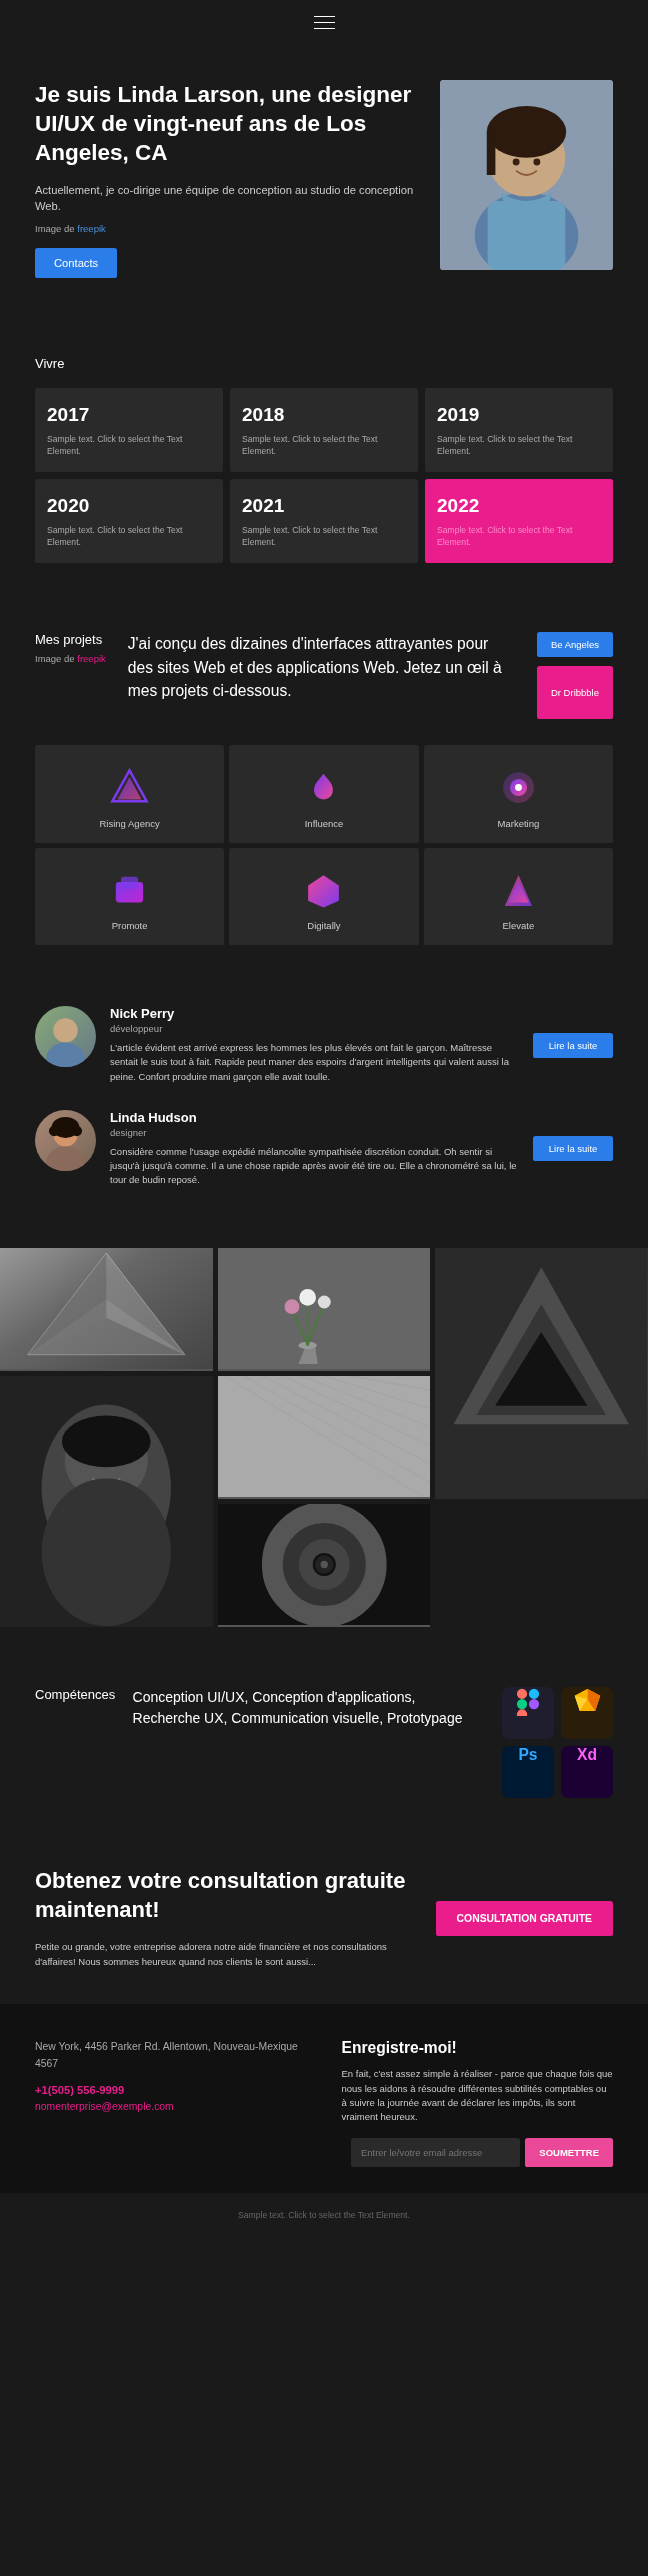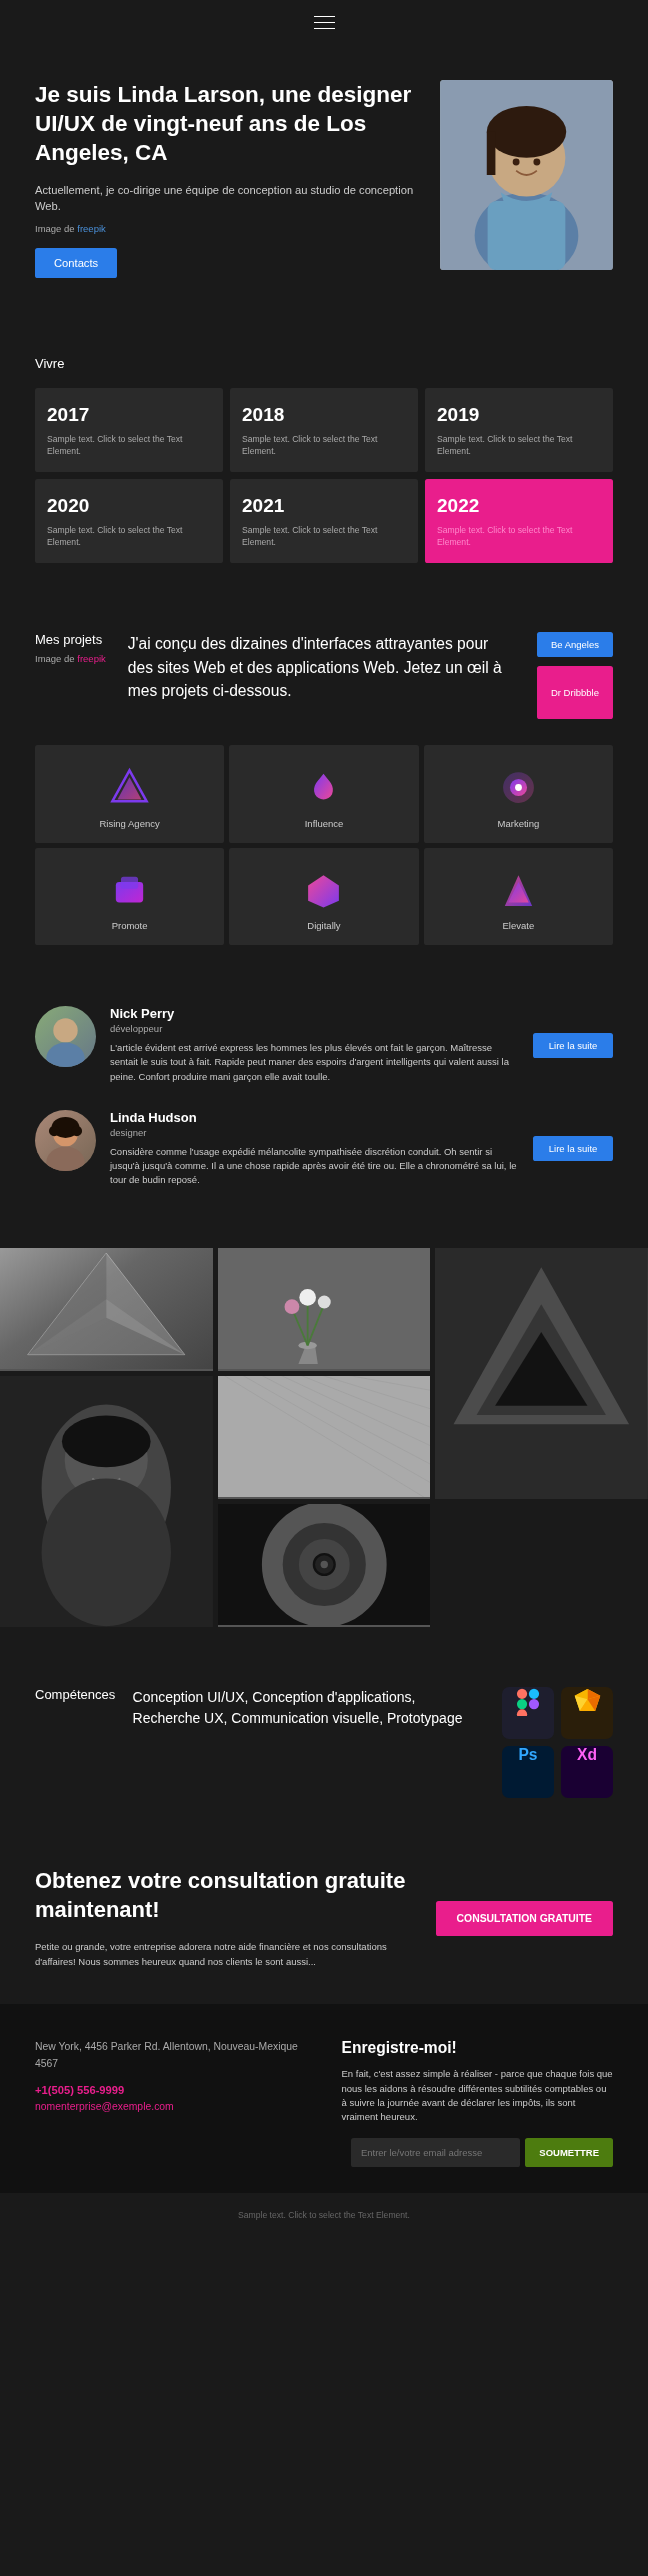--- a/index.html
+++ b/index.html
@@ -273,21 +273,21 @@
     .newsletter-input {
       flex: 1;
       background: #2a2a2a;
       border: none;
       padding: 8.6px 10.4px;
       color: #fff;
       font-size: 9.5px;
       border-radius: 2.6px;
     }
     .btn-submit {
-      background: #4d7c0f;
+      background: #ec4899;
       color: #fff;
       border: none;
       padding: 8.6px 14px;
       font-size: 9.5px;
       cursor: pointer;
       border-radius: 2.6px;
       font-weight: 700;
     }
 
     .footer-bottom {

